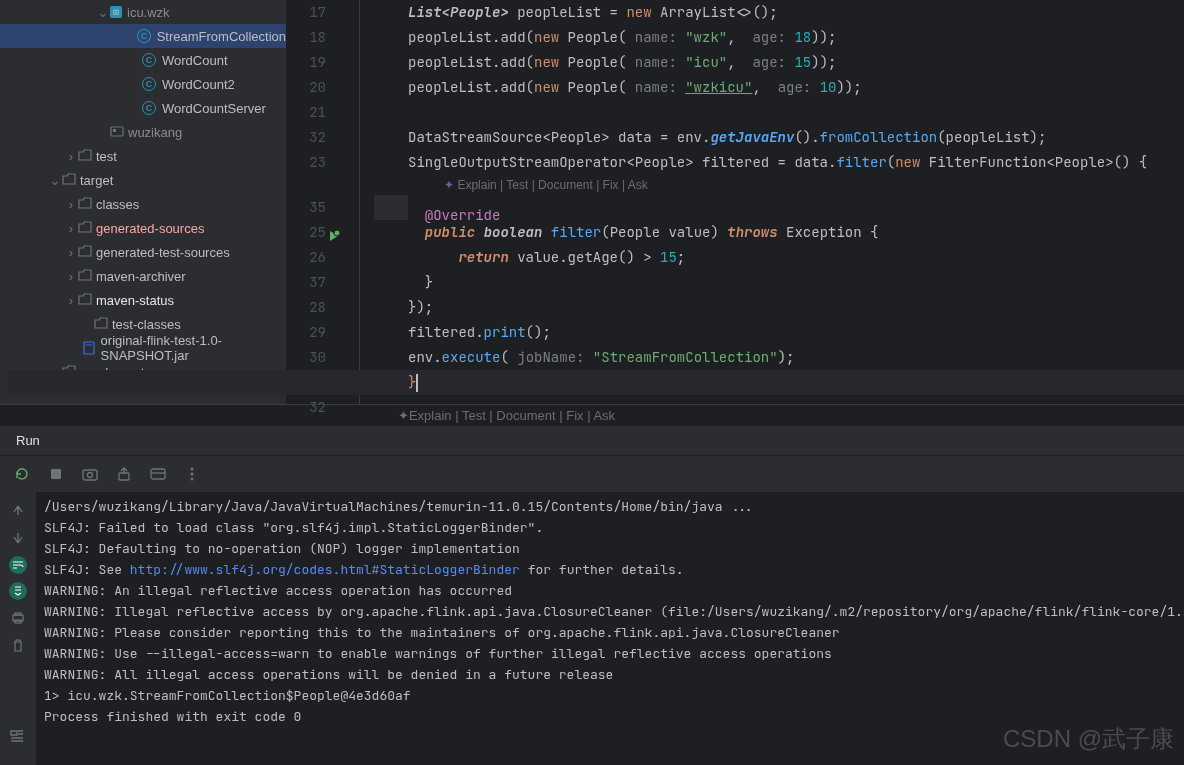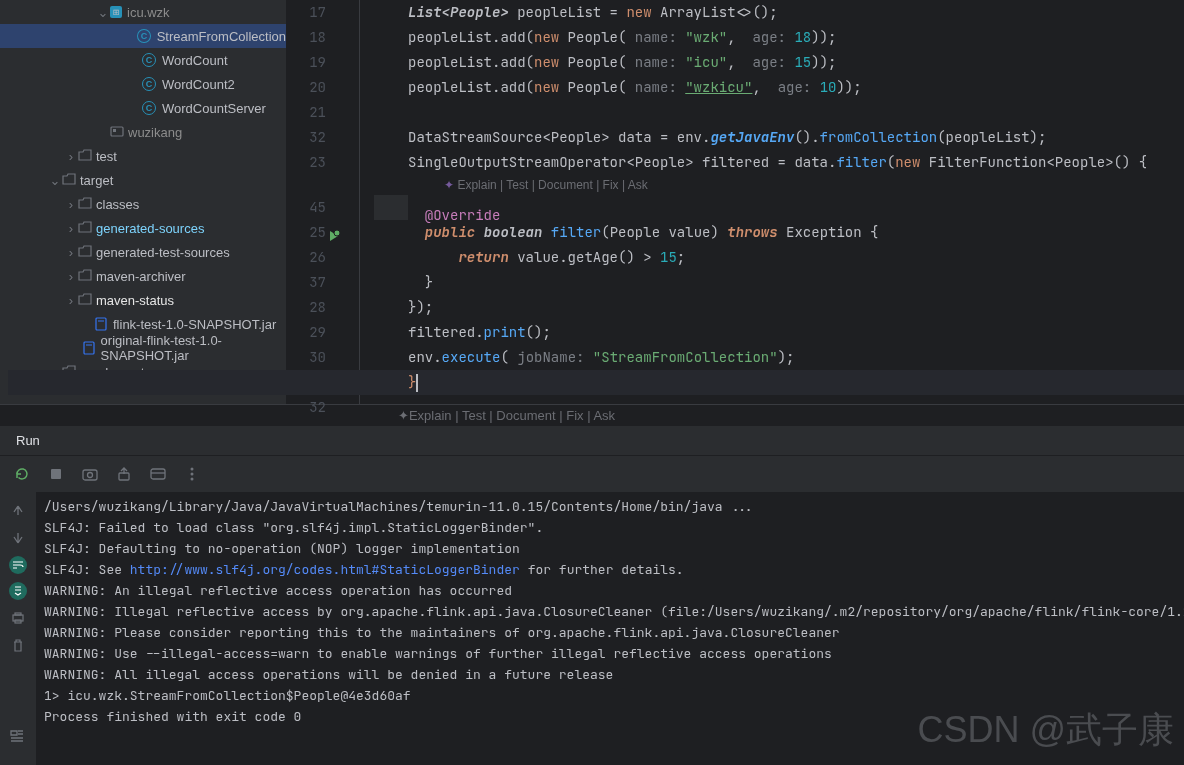--- a/index.html
+++ b/index.html
@@ -217,21 +217,21 @@
       padding: 4px 8px;
       white-space: pre;
       color: #bcbec4;
       overflow: hidden;
     }
     .console-text .link { color: #548af7; }
     .watermark {
       position: absolute;
       right: 10px;
       bottom: 10px;
-      font-size: 36px;
+      font-size: 24px;
       color: #4a4c50;
       font-family: sans-serif;
       pointer-events: none;
     }
     .cursor-line {
       position: absolute;
       background: #26282e;
       height: 25px;
       width: 2000px;
       left: -400px;
@@ -321,21 +321,21 @@
                 <path d="M1 3 L5 3 L6 1 L13 1 L13 11 L1 11 Z" fill="none" stroke="#6f737a" stroke-width="1.2"></path>
               </svg></span>
             <span style="color:#bcbec4">classes</span>
           </div>
           <div class="tree-item">
             <span class="indent" style="width:64px"></span>
             <span class="chevron">›</span>
             <span class="folder-icon"><svg width="14" height="12">
                 <path d="M1 3 L5 3 L6 1 L13 1 L13 11 L1 11 Z" fill="none" stroke="#6f737a" stroke-width="1.2"></path>
               </svg></span>
-            <span style="color:#7dd3fc">generated-sources</span>
+            <span style="color:#fca5a5">generated-sources</span>
           </div>
           <div class="tree-item">
             <span class="indent" style="width:64px"></span>
             <span class="chevron">›</span>
             <span class="folder-icon"><svg width="14" height="12">
                 <path d="M1 3 L5 3 L6 1 L13 1 L13 11 L1 11 Z" fill="none" stroke="#6f737a" stroke-width="1.2"></path>
               </svg></span>
             <span style="color:#bcbec4">generated-test-sources</span>
           </div>
           <div class="tree-item">
@@ -350,27 +350,24 @@
             <span class="indent" style="width:64px"></span>
             <span class="chevron">›</span>
             <span class="folder-icon"><svg width="14" height="12">
                 <path d="M1 3 L5 3 L6 1 L13 1 L13 11 L1 11 Z" fill="none" stroke="#6f737a" stroke-width="1.2"></path>
               </svg></span>
             <span style="color:#e5e5e5">maven-status</span>
           </div>
           <div class="tree-item">
             <span class="indent" style="width:80px"></span>
             <span class="chevron"></span>
-            <span class="jar-icon">
-              <svg width="12" height="14">
-                <rect x="1" y="1" width="10" height="12" rx="1" fill="none" stroke="#3574f0" stroke-width="1.2"></rect>
-                <line x1="3" y1="4" x2="9" y2="4" stroke="#3574f0"></line>
-              </svg>
-            </span>
-            <span style="color:#bcbec4">flink-test-1.0-SNAPSHOT.jar</span>
+            <span class="folder-icon"><svg width="14" height="12">
+                <path d="M1 3 L5 3 L6 1 L13 1 L13 11 L1 11 Z" fill="none" stroke="#6f737a" stroke-width="1.2"></path>
+              </svg></span>
+            <span style="color:#bcbec4">test-classes</span>
           </div>
           <div class="tree-item">
             <span class="indent" style="width:80px"></span>
             <span class="chevron"></span>
             <span class="jar-icon">
               <svg width="12" height="14">
                 <rect x="1" y="1" width="10" height="12" rx="1" fill="none" stroke="#3574f0" stroke-width="1.2"></rect>
                 <line x1="3" y1="4" x2="9" y2="4" stroke="#3574f0"></line>
               </svg>
             </span>
@@ -390,21 +387,21 @@
     <div class="code-area">
       <div class="gutter" id="gutter">
           <div class="gline">17</div>
           <div class="gline">18</div>
           <div class="gline">19</div>
           <div class="gline">20</div>
           <div class="gline">21</div>
           <div class="gline">32</div>
           <div class="gline">23</div>
           <div class="gline" style="height: 20px;"></div>
-          <div class="gline">45</div>
+          <div class="gline">35</div>
           <div class="gline">25<span class="run-marker"><svg width="12" height="12">
                 <path d="M2 1 L10 6 L2 11 Z" fill="#5fad65"></path>
                 <circle cx="9" cy="3" r="3" fill="#5fad65" stroke="#1e1f22"></circle>
               </svg></span></div>
           <div class="gline">26</div>
           <div class="gline">37</div>
           <div class="gline">28</div>
           <div class="gline">29</div>
           <div class="gline">30</div>
           <div class="gline">31</div>

